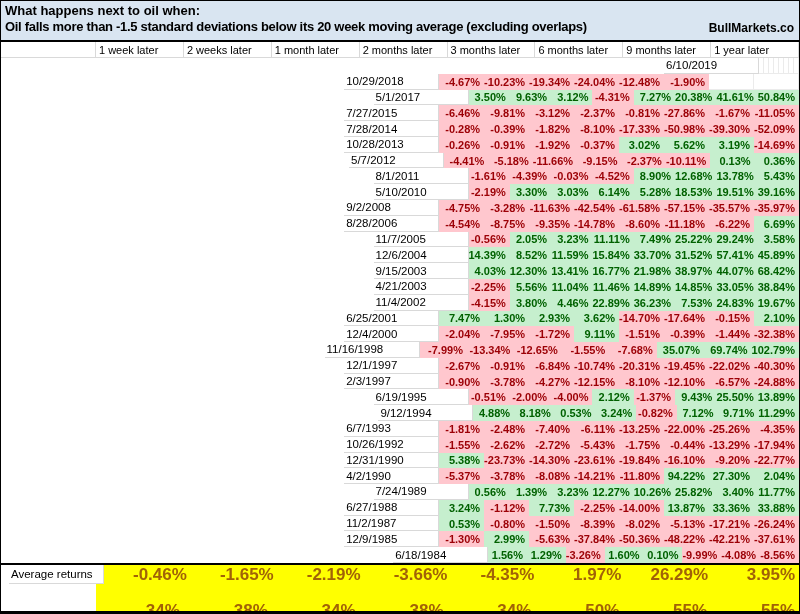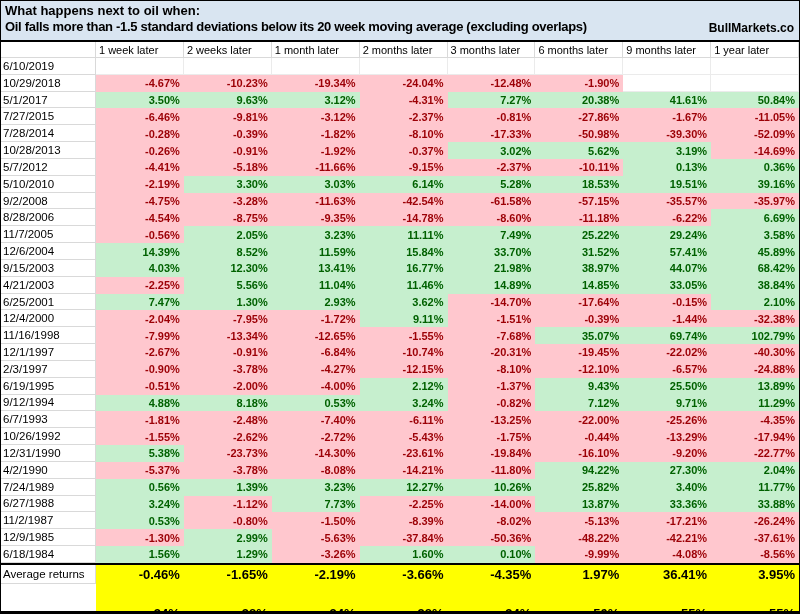--- a/index.html
+++ b/index.html
@@ -13,37 +13,37 @@
   .title2 { font-size:13px; font-weight:bold; color:#000; letter-spacing:-0.3px; margin-top:1px; }
   .brand  { position:absolute; top:20px; right:5px; font-size:12px; font-weight:bold; color:#000; }
 
   .grid-row { display:grid; grid-template-columns:95px repeat(8, 1fr); }
   .cell { display:flex; align-items:center; overflow:hidden; white-space:nowrap; }
 
   .colheads { height:16px; flex:none; }
   .colhead { font-size:11px; color:#000; padding-left:3px;
              border-right:1px solid #d9d9d9; border-bottom:1px solid #d9d9d9; background:#fff; }
 
-  .rows { flex:1; display:flex; flex-direction:column; }
+  .rows { flex:1; display:flex; flex-direction:column;align-items:flex-end; }
   .row { flex:1; min-height:0; }
   .date { font-size:11.5px; color:#000; padding-left:2px; background:#fff;
           border-right:1px solid #d9d9d9; border-bottom:1px solid #d9d9d9; }
   .val { justify-content:flex-end; padding-right:4px; font-size:11px; font-weight:bold; }
   .val.pos { background:#C6EFCE; color:#006100; }
   .val.neg { background:#FFC7CE; color:#9C0006; }
   .val.blank { background:#fff; border-right:1px solid #ebebeb; border-bottom:1px solid #ebebeb; }
 
-  .sumrow1 { height:21px; flex:none; border-top:2px solid #000; }
+  .sumrow1 { height:21px; flex:none; border-top:2px solid #000;padding-left:8px; }
   .sumrow2 { height:27px; flex:none; }
   .sumlabel { display:block; font-size:11.5px; color:#000; background:#fff; padding-left:2px;
               border-right:1px solid #d9d9d9; overflow:hidden; }
   .sumrow1 .sumlabel { line-height:18px; border-bottom:1px solid #d9d9d9; }
   .sumrow2 .sumlabel { line-height:13px; padding-top:1px; white-space:normal;margin-top:39px; }
   .sumval { background:#FFFF00; justify-content:flex-end; padding-right:4px;
-            font-weight:bold; font-size:13px; color:#000000; }
+            font-weight:bold; font-size:17px; color:#a16207; }
   .sumrow2 .sumval { align-items:flex-end; padding-bottom:3px; }
 </style>
 </head>
 <body>
 
 <div class="sheet">
   <div class="titlebar">
     <div class="title1">What happens next to oil when:</div>
     <div class="title2">Oil falls more than -1.5 standard deviations below its 20 week moving average (excluding overlaps)</div>
     <div class="brand">BullMarkets.co</div>
@@ -135,20 +135,31 @@
         <div class="cell val neg">-4.41%</div>
         <div class="cell val neg">-5.18%</div>
         <div class="cell val neg">-11.66%</div>
         <div class="cell val neg">-9.15%</div>
         <div class="cell val neg">-2.37%</div>
         <div class="cell val neg">-10.11%</div>
         <div class="cell val pos">0.13%</div>
         <div class="cell val pos">0.36%</div>
       </div>
       <div class="grid-row row">
+        <div class="cell date">8/1/2011</div>
+        <div class="cell val neg">-1.61%</div>
+        <div class="cell val neg">-4.39%</div>
+        <div class="cell val neg">-0.03%</div>
+        <div class="cell val neg">-4.52%</div>
+        <div class="cell val pos">8.90%</div>
+        <div class="cell val pos">12.68%</div>
+        <div class="cell val pos">13.78%</div>
+        <div class="cell val pos">5.43%</div>
+      </div>
+      <div class="grid-row row">
         <div class="cell date">5/10/2010</div>
         <div class="cell val neg">-2.19%</div>
         <div class="cell val pos">3.30%</div>
         <div class="cell val pos">3.03%</div>
         <div class="cell val pos">6.14%</div>
         <div class="cell val pos">5.28%</div>
         <div class="cell val pos">18.53%</div>
         <div class="cell val pos">19.51%</div>
         <div class="cell val pos">39.16%</div>
       </div>
@@ -212,20 +223,31 @@
         <div class="cell val neg">-2.25%</div>
         <div class="cell val pos">5.56%</div>
         <div class="cell val pos">11.04%</div>
         <div class="cell val pos">11.46%</div>
         <div class="cell val pos">14.89%</div>
         <div class="cell val pos">14.85%</div>
         <div class="cell val pos">33.05%</div>
         <div class="cell val pos">38.84%</div>
       </div>
       <div class="grid-row row">
+        <div class="cell date">11/4/2002</div>
+        <div class="cell val neg">-4.15%</div>
+        <div class="cell val pos">3.80%</div>
+        <div class="cell val pos">4.46%</div>
+        <div class="cell val pos">22.89%</div>
+        <div class="cell val pos">36.23%</div>
+        <div class="cell val pos">7.53%</div>
+        <div class="cell val pos">24.83%</div>
+        <div class="cell val pos">19.67%</div>
+      </div>
+      <div class="grid-row row">
         <div class="cell date">6/25/2001</div>
         <div class="cell val pos">7.47%</div>
         <div class="cell val pos">1.30%</div>
         <div class="cell val pos">2.93%</div>
         <div class="cell val pos">3.62%</div>
         <div class="cell val neg">-14.70%</div>
         <div class="cell val neg">-17.64%</div>
         <div class="cell val neg">-0.15%</div>
         <div class="cell val pos">2.10%</div>
       </div>
@@ -398,21 +420,21 @@
 
   <div class="grid-row sumrow1">
     <div class="sumlabel">Average returns</div>
 
   <div class="cell sumval">-0.46%</div>
       <div class="cell sumval">-1.65%</div>
       <div class="cell sumval">-2.19%</div>
       <div class="cell sumval">-3.66%</div>
       <div class="cell sumval">-4.35%</div>
       <div class="cell sumval">1.97%</div>
-      <div class="cell sumval">36.41%</div>
+      <div class="cell sumval">26.29%</div>
       <div class="cell sumval">3.95%</div>
     </div>
 
   <div class="grid-row sumrow2">
     <div class="sumlabel">% of cases that are positive</div>
 
   <div class="cell sumval">34%</div>
       <div class="cell sumval">38%</div>
       <div class="cell sumval">34%</div>
       <div class="cell sumval">38%</div>

